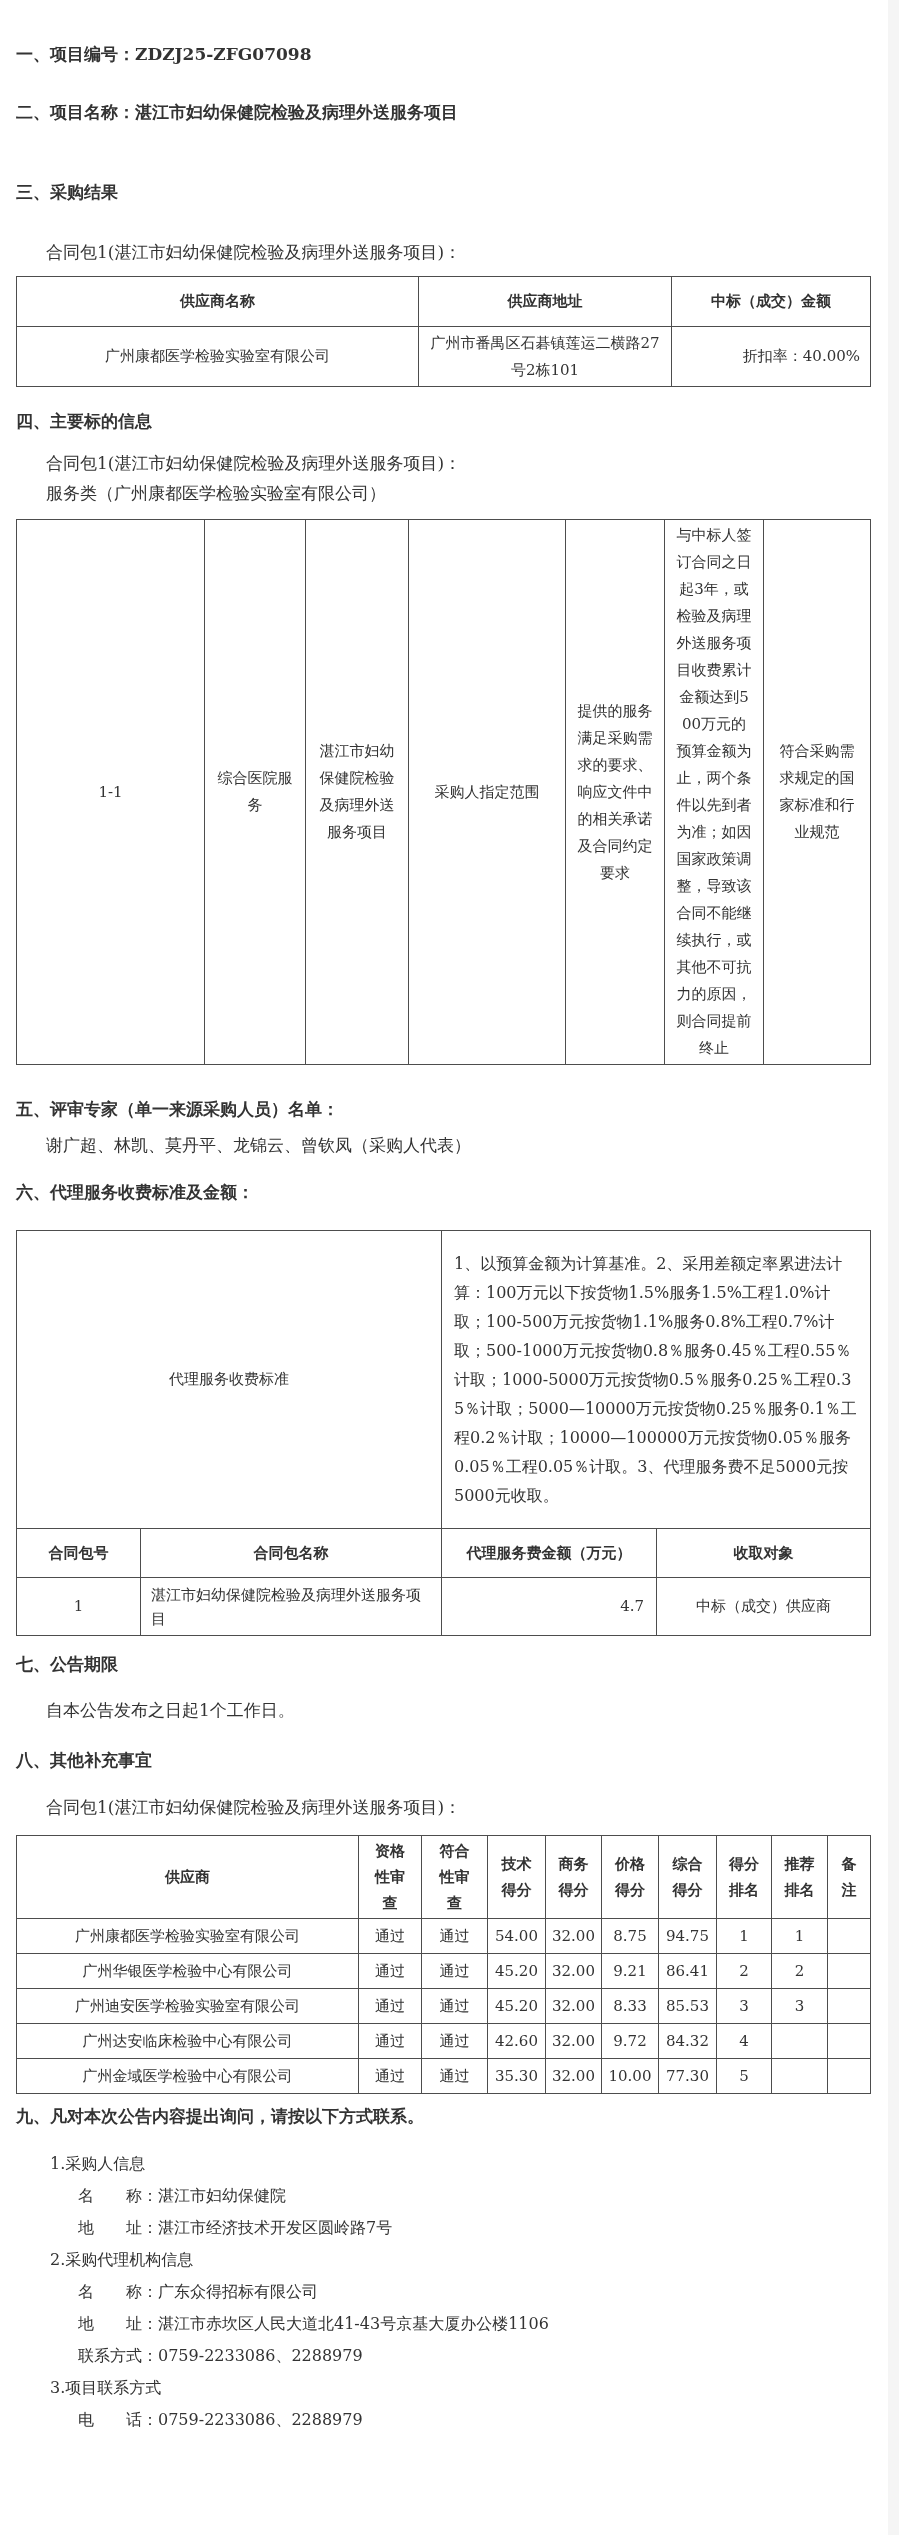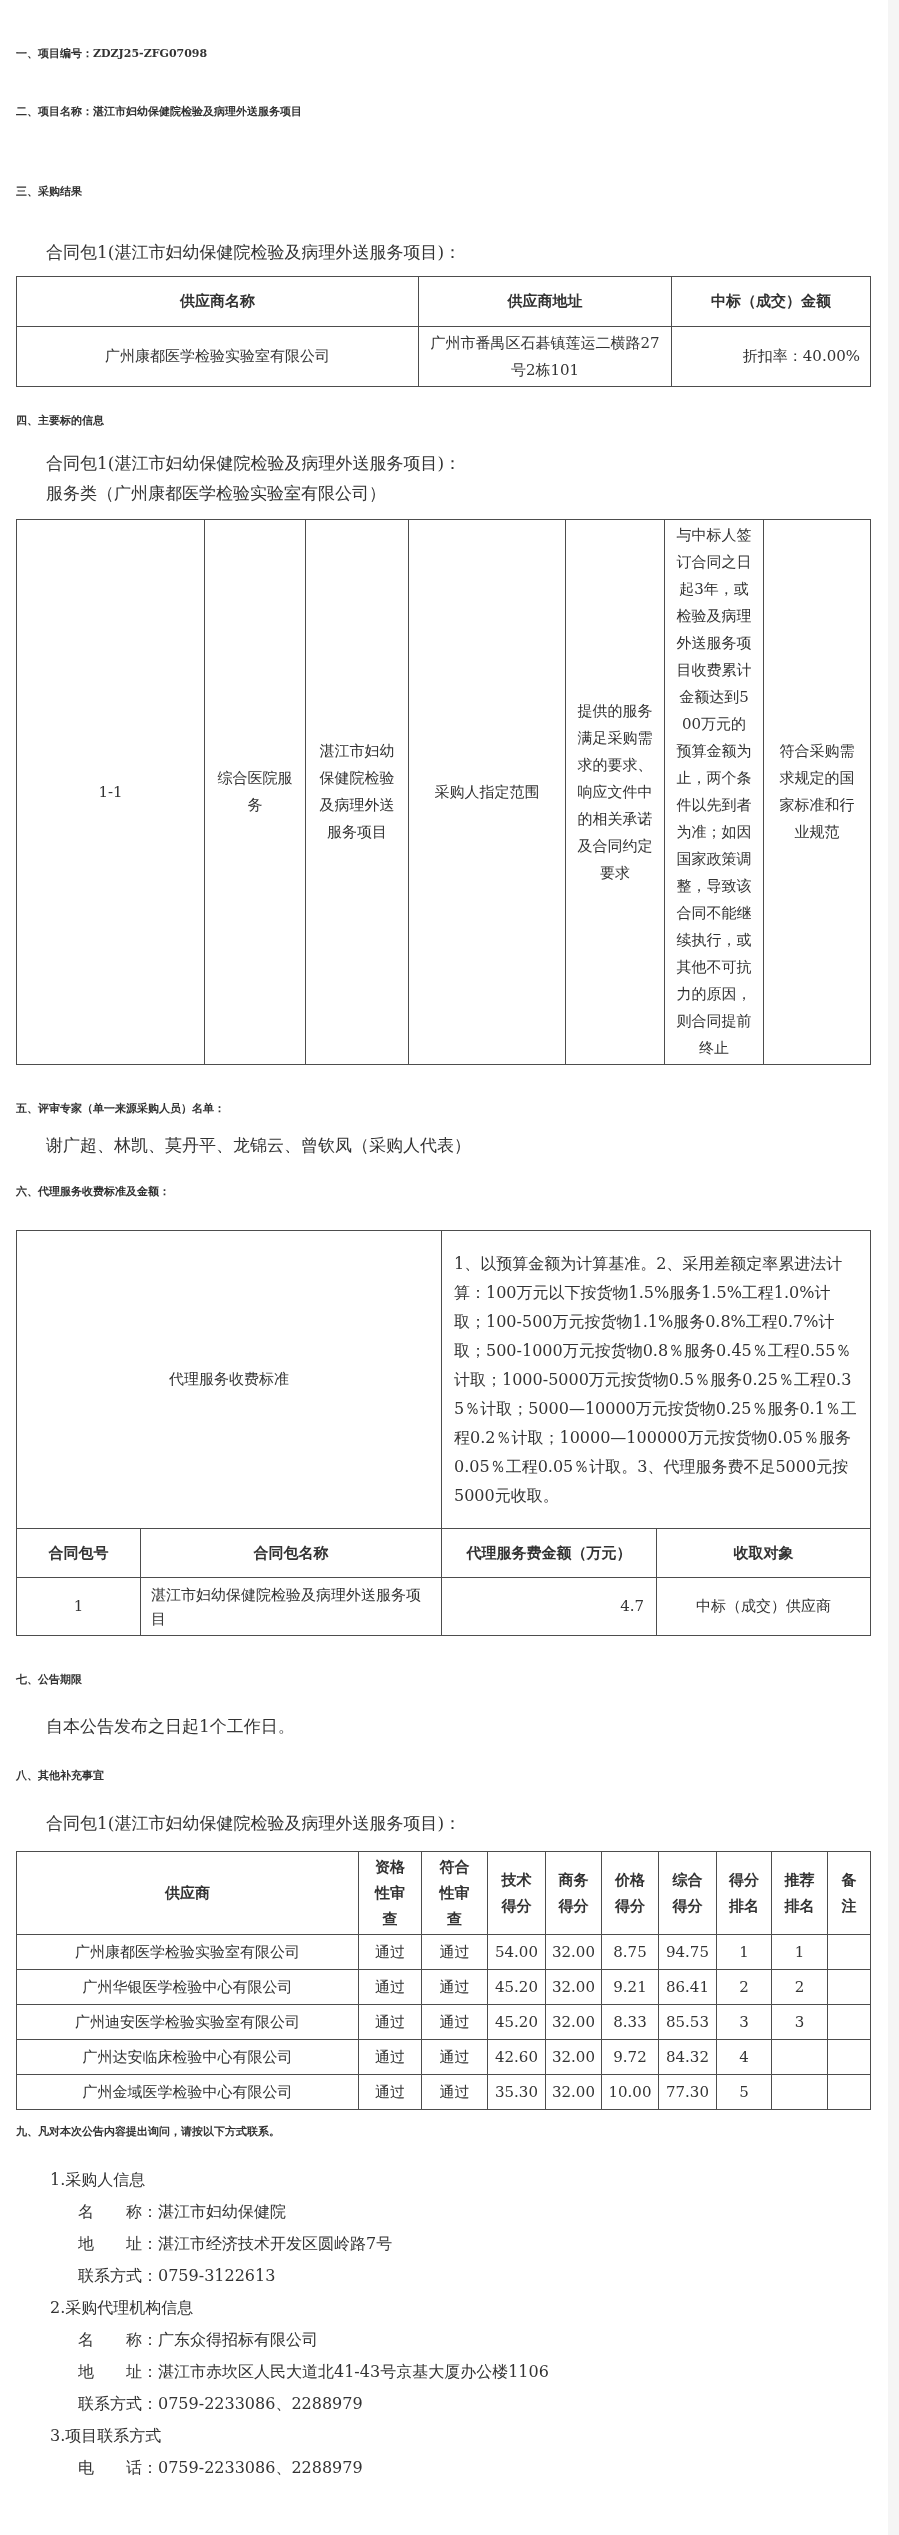--- a/index.html
+++ b/index.html
@@ -8,21 +8,21 @@
     width:899px; height:2535px; overflow:hidden; position:relative;
     background:#ffffff; color:#333333;
     font-family:"DejaVu Serif","Liberation Serif",serif;
     font-size:16px;
   }
   .scroll-strip {
     position:absolute; top:0; right:0; width:11px; height:2535px;
     background:#f5f5f5;
   }
   .content { position:relative; padding:44px 29px 0 16px; width:899px; }
-  .sec { font-weight:bold; font-size:11px; line-height:20px; }
+  .sec { font-weight:bold; font-size:17px; line-height:20px; }
   .para { font-size:17px; line-height:20px; margin-left:30px; }
   table { border-collapse:collapse; table-layout:fixed; width:854px; }
   th, td {
     border:1px solid #4d4d4d; font-size:15px; text-align:center;
     vertical-align:middle; word-break:break-all; line-height:27px;
     padding:2px 10px; color:#333;
   }
   th { font-weight:bold; }
   td { font-weight:normal; }
   
@@ -134,21 +134,21 @@
     </tr>
     <tr class="drow">
       <td>1</td>
       <td class="pkg-name">湛江市妇幼保健院检验及病理外送服务项目</td>
       <td class="fee-amt">4.7</td>
       <td>中标（成交）供应商</td>
     </tr>
   </tbody>
     </table>
 
-  <div class="sec" style="margin-top:34px">七、公告期限</div>
+  <div class="sec" style="margin-top:18px">七、公告期限</div>
   <div class="para" style="margin-top:26px">自本公告发布之日起1个工作日。</div>
 
   <div class="sec" style="margin-top:30px">八、其他补充事宜</div>
   <div class="para" style="margin-top:27px">合同包1(湛江市妇幼保健院检验及病理外送服务项目)：</div>
 
   <table class="t4" style="margin-top:18px">
     <colgroup>
       <col style="width:342px">
         <col style="width:63px">
         <col style="width:66px">
@@ -235,21 +235,20 @@
     </tr>
   </tbody>
     </table>
 
   <div class="sec" style="margin-top:12px">九、凡对本次公告内容提出询问，请按以下方式联系。</div>
 
   <div style="margin-top:22px">
     <div class="contact-line lvl1">1.采购人信息</div>
     <div class="contact-line lvl2">名　　称：湛江市妇幼保健院</div>
     <div class="contact-line lvl2">地　　址：湛江市经济技术开发区圆岭路7号</div>
-    <div class="contact-line lvl2">联系方式：0759-3122613</div>
     <div class="contact-line lvl1">2.采购代理机构信息</div>
     <div class="contact-line lvl2">名　　称：广东众得招标有限公司</div>
     <div class="contact-line lvl2">地　　址：湛江市赤坎区人民大道北41-43号京基大厦办公楼1106</div>
     <div class="contact-line lvl2">联系方式：0759-2233086、2288979</div>
     <div class="contact-line lvl1">3.项目联系方式</div>
     <div class="contact-line lvl2">电　　话：0759-2233086、2288979</div>
   </div>
 
 </div>
 

